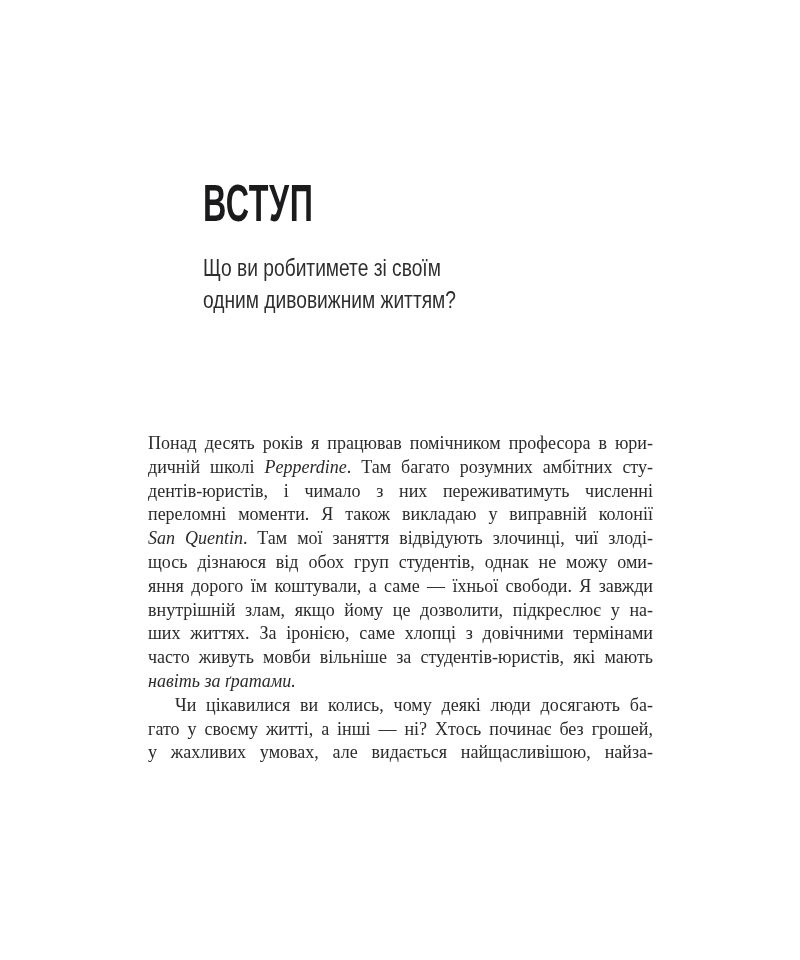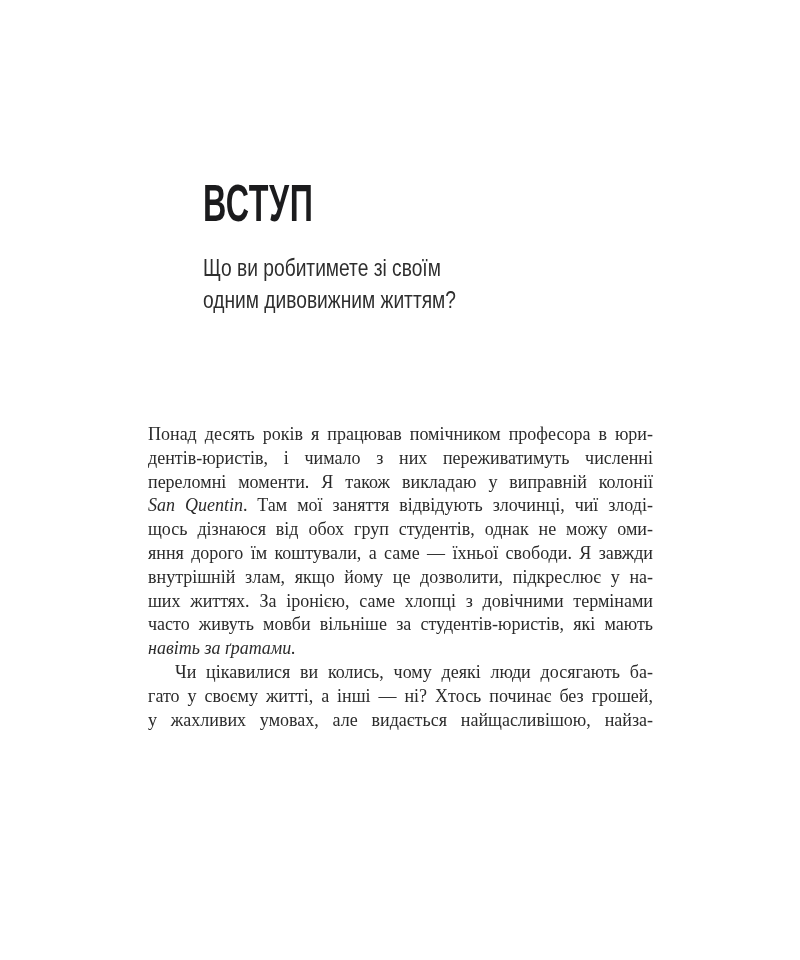--- a/index.html
+++ b/index.html
@@ -39,21 +39,21 @@
     font-size: 24px;
     line-height: 32px;
     color: #2e2e2e;
     transform: scaleX(0.80);
     transform-origin: left top;
     white-space: nowrap;
   }
   .body-text {
     position: absolute;
     left: 148px;
-    top: 423px;
+    top: 432px;
     width: 505px;
     font-family: "Liberation Serif", serif;
     font-size: 18px;
     line-height: 23.8px;
     color: #2b2b2b;
   }
   .line {
     text-align: justify;
     text-align-last: justify;
     height: 23.8px;
@@ -89,20 +89,21 @@
 
   <div class="chapter-heading">ВСТУП</div>
 
   <div class="chapter-subtitle">
     <div>Що ви робитимете зі своїм</div>
     <div>одним дивовижним життям?</div>
   </div>
 
   <div class="body-text">
       <div class="line"><span>Понад десять років я працював помічником професора в юри-</span></div>
+      <div class="line"><span>дичній школі </span><em>Pepperdine</em><span>. Там багато розумних амбітних сту-</span></div>
       <div class="line"><span>дентів-юристів, і чимало з них переживатимуть численні</span></div>
       <div class="line"><span>переломні моменти. Я також викладаю у виправній колонії</span></div>
       <div class="line"><em>San Quentin</em><span>. Там мої заняття відвідують злочинці, чиї злоді-</span></div>
       <div class="line"><span>щось дізнаюся від обох груп студентів, однак не можу оми-</span></div>
       <div class="line"><span>яння дорого їм коштували, а саме — їхньої свободи. Я завжди</span></div>
       <div class="line"><span>внутрішній злам, якщо йому це дозволити, підкреслює у на-</span></div>
       <div class="line"><span>ших життях. За іронією, саме хлопці з довічними термінами</span></div>
       <div class="line"><span>часто живуть мовби вільніше за студентів-юристів, які мають</span></div>
       <div class="line end"><span>навіть за ґратами.</span></div>
       <div class="line indent"><span>Чи цікавилися ви колись, чому деякі люди досягають ба-</span></div>

